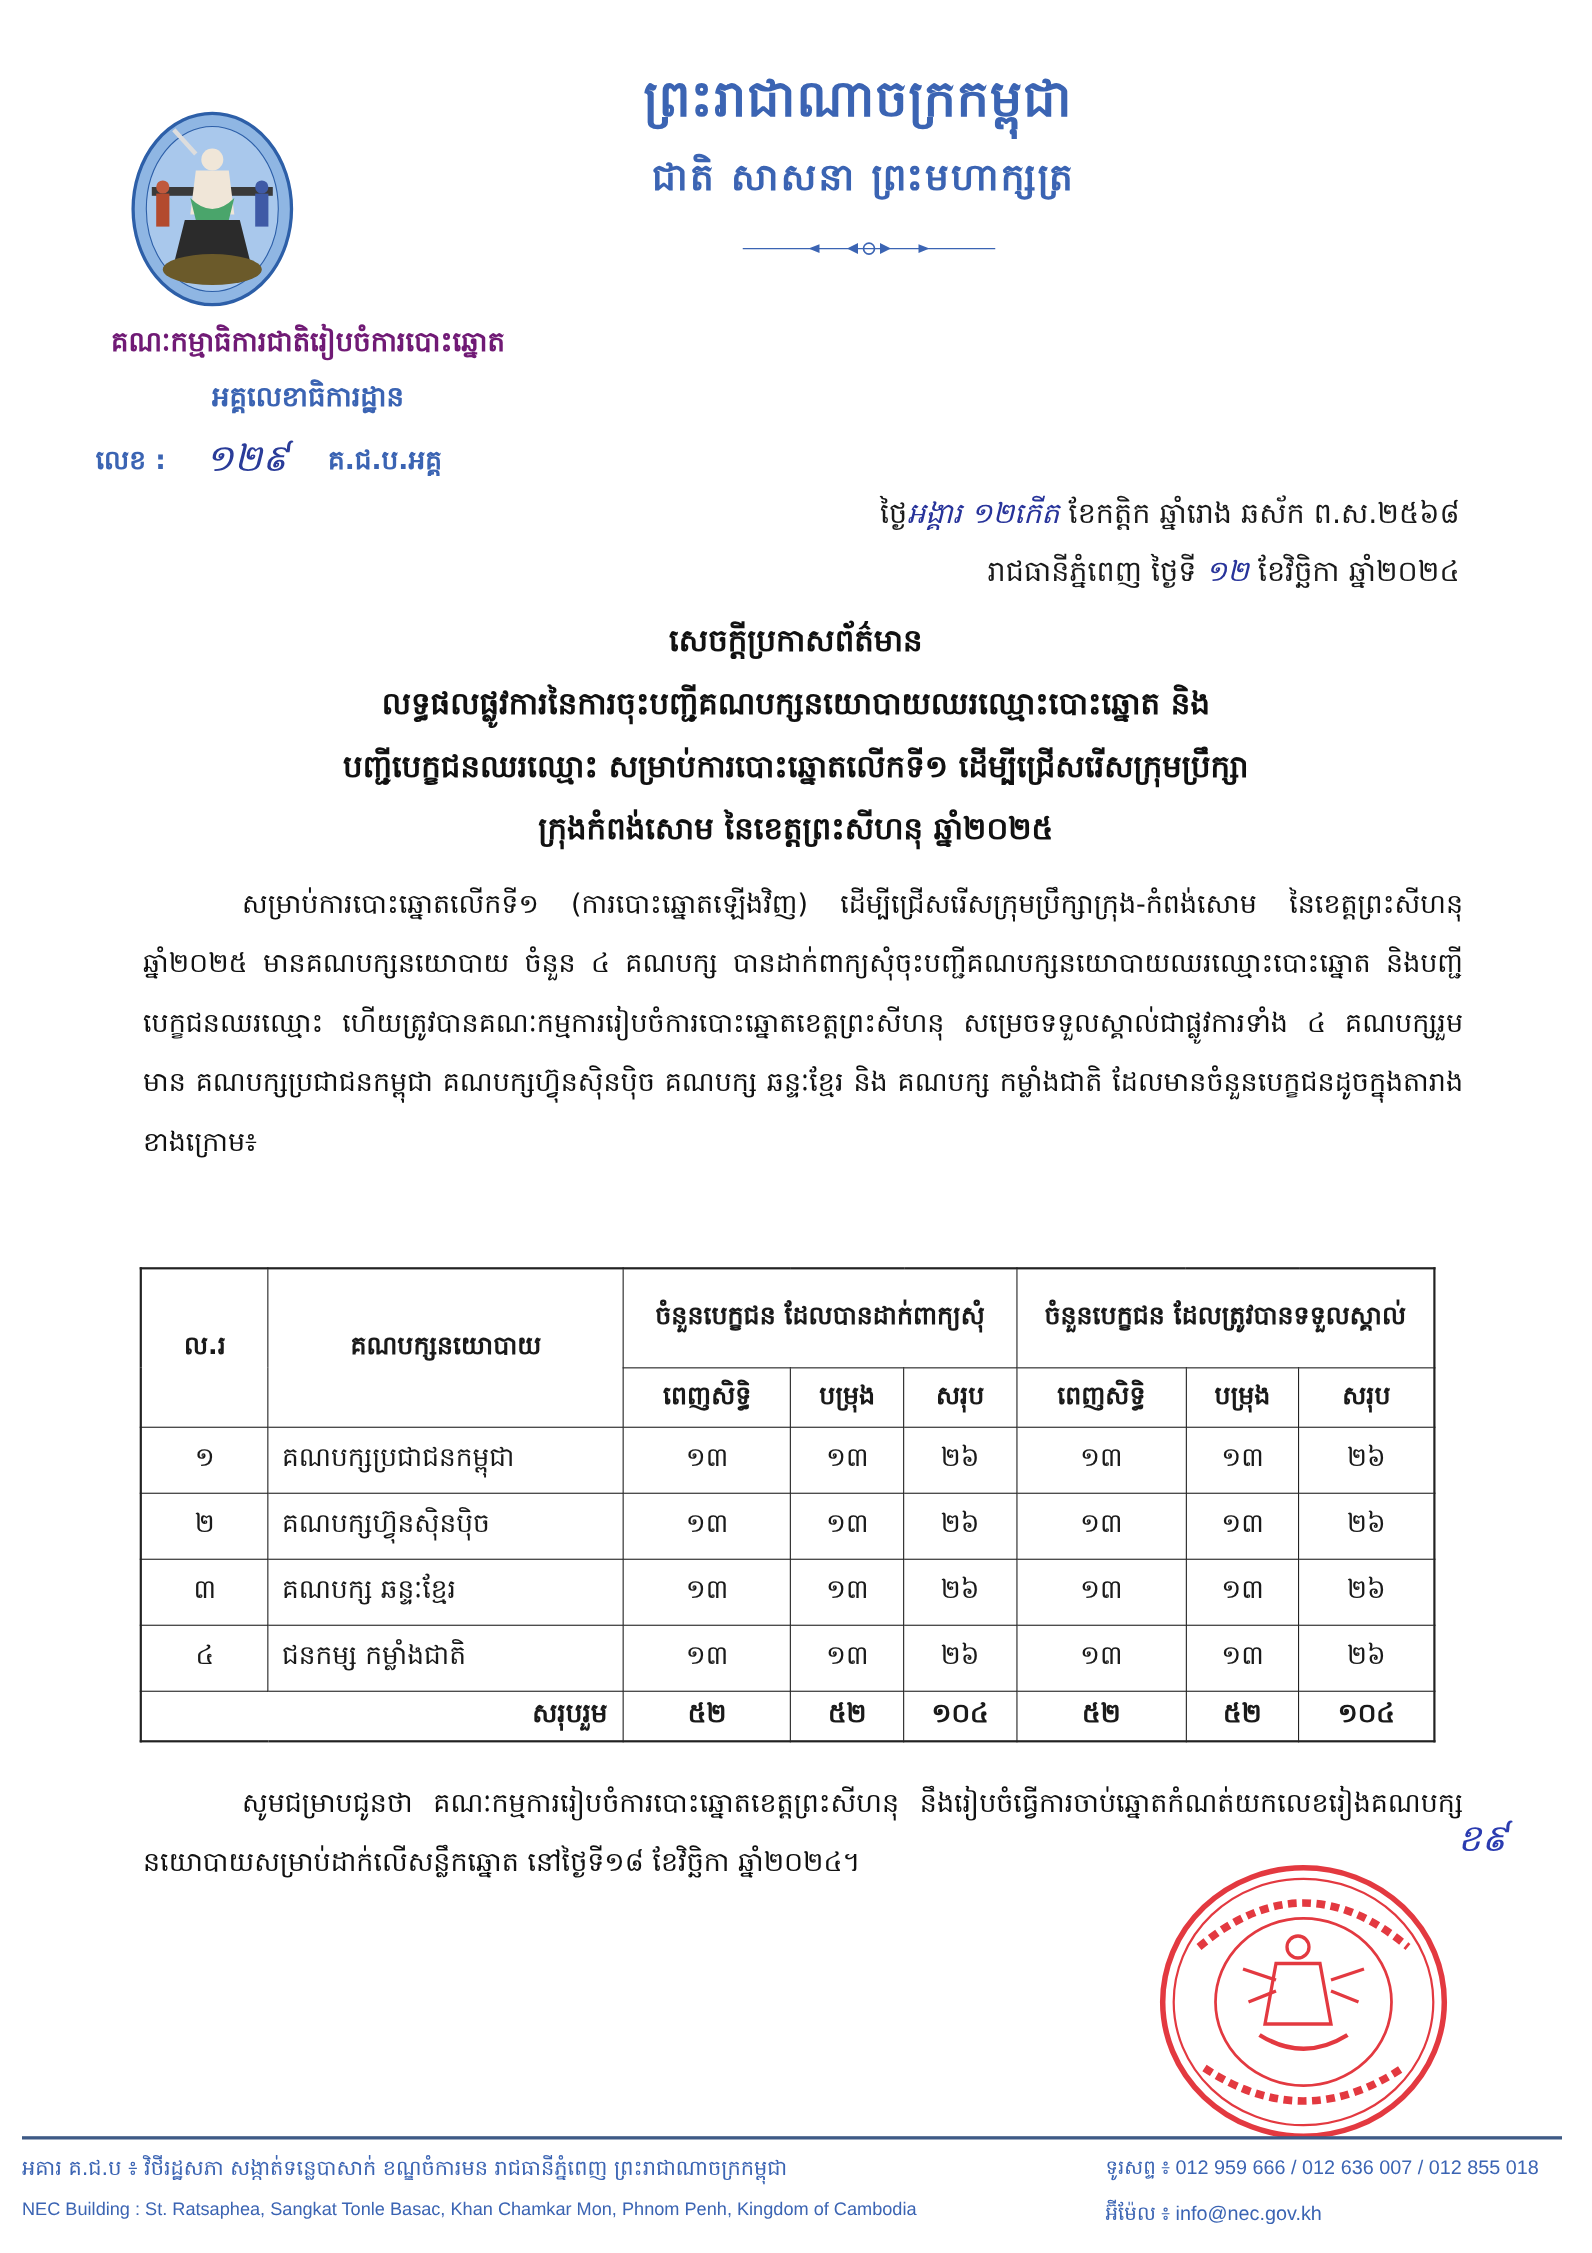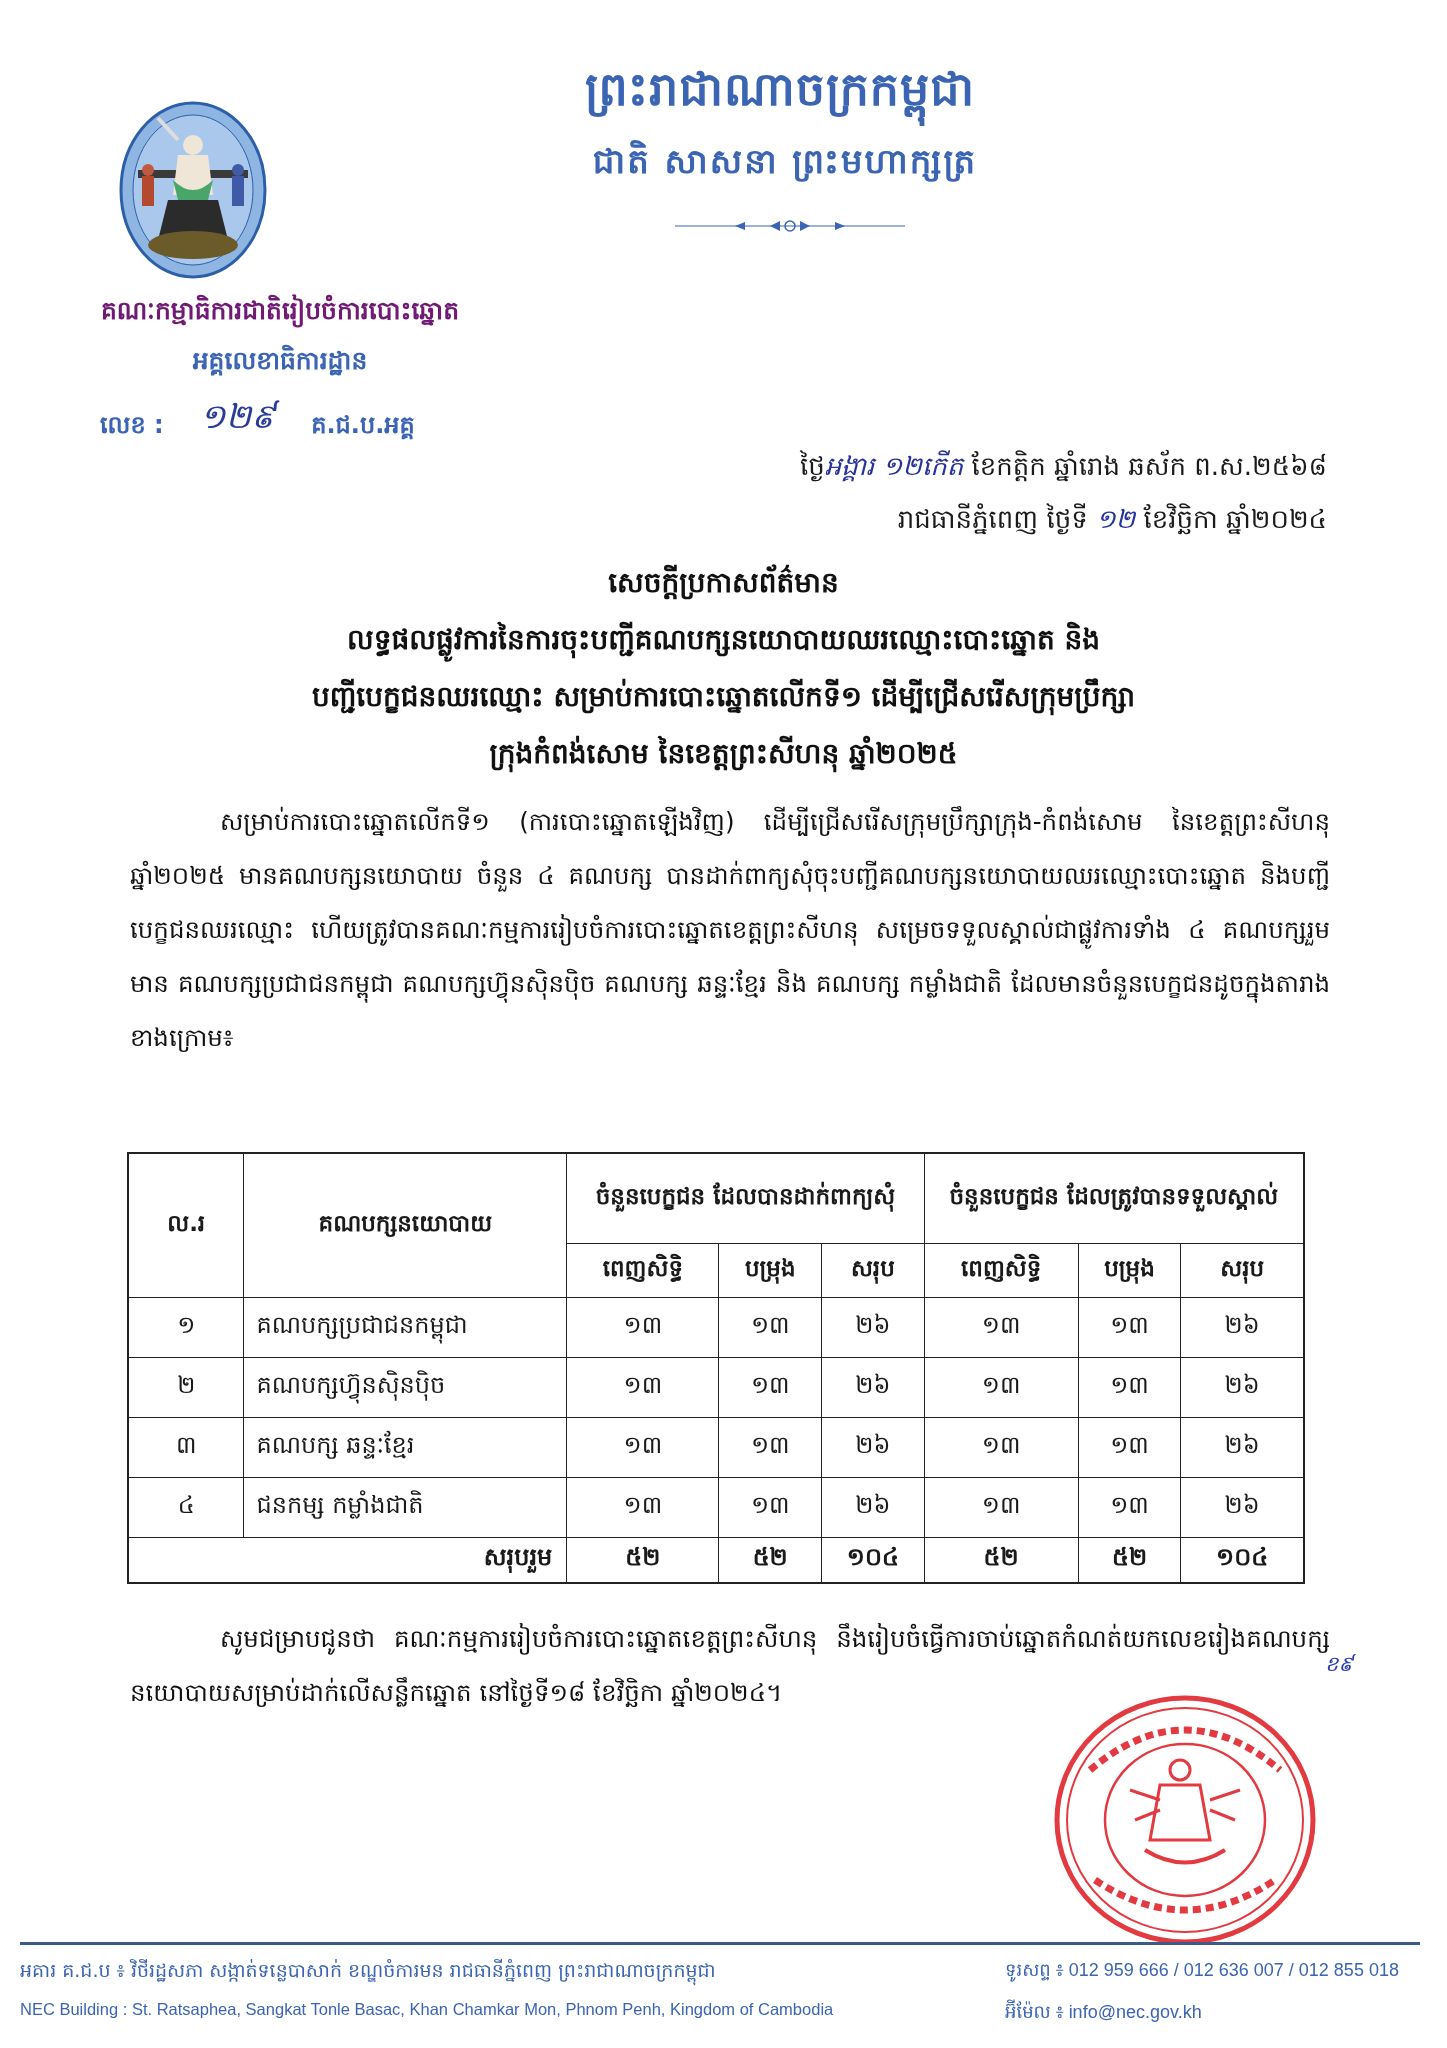--- a/index.html
+++ b/index.html
@@ -36,21 +36,21 @@
   
   .org-name {
     left: 35px; top: 295px; width: 490px; text-align: center;
     color: #701a75; font-size: 25px; font-weight: bold;
   }
   .org-dept {
     left: 35px; top: 345px; width: 490px; text-align: center;
     color: #3b64b3; font-size: 25px; font-weight: bold;
   }
   .ref-row {
-    left: 100px; top: 395px; display: flex; align-items: flex-end; gap: 36px;
+    left: 87px; top: 395px; display: flex; align-items: center; gap: 36px;
     color: #3b64b3; font-size: 24px; font-weight: bold;
   }
   .ref-num { color: #2a3c99; font-family: "DejaVu Serif", serif; font-style: italic; font-size: 34px; font-weight: normal; }
 
   
   .date-lunar {
     right: 120px; top: 450px; font-size: 26px; text-align: right; white-space: nowrap;
   }
   .date-solar {
     right: 120px; top: 503px; font-size: 26px; text-align: right; white-space: nowrap; margin-left: 20px;
@@ -84,21 +84,21 @@
   #results-table td.total-label { text-align: right; padding-right: 14px; font-weight: bold; }
   #results-table tr.total td { font-weight: bold; }
 
   
   #stamp {
     left: 1050px; top: 1690px; width: 270px; height: 260px; opacity: 0.9;
   }
   
   .initials {
     left: 1325px; top: 1650px; color: #2a3bb0;
-    font-family: "DejaVu Serif", serif; font-style: italic; font-size: 21px;
+    font-family: "DejaVu Serif", serif; font-style: italic; font-size: 34px;
   }
 
   
   .footer-rule {
     left: 20px; top: 1942px; width: 1400px; height: 3px; background: #3e5a86;
   }
   .footer-addr-km {
     left: 20px; top: 1958px; color: #3b64b3; font-size: 19px; white-space: nowrap;
   }
   .footer-addr-en {

